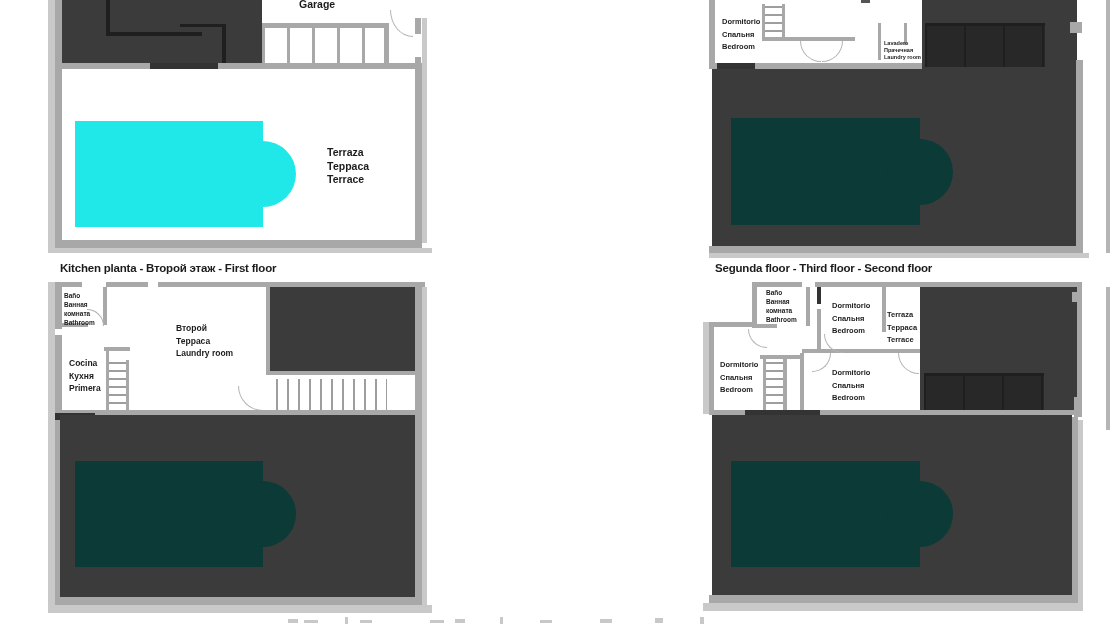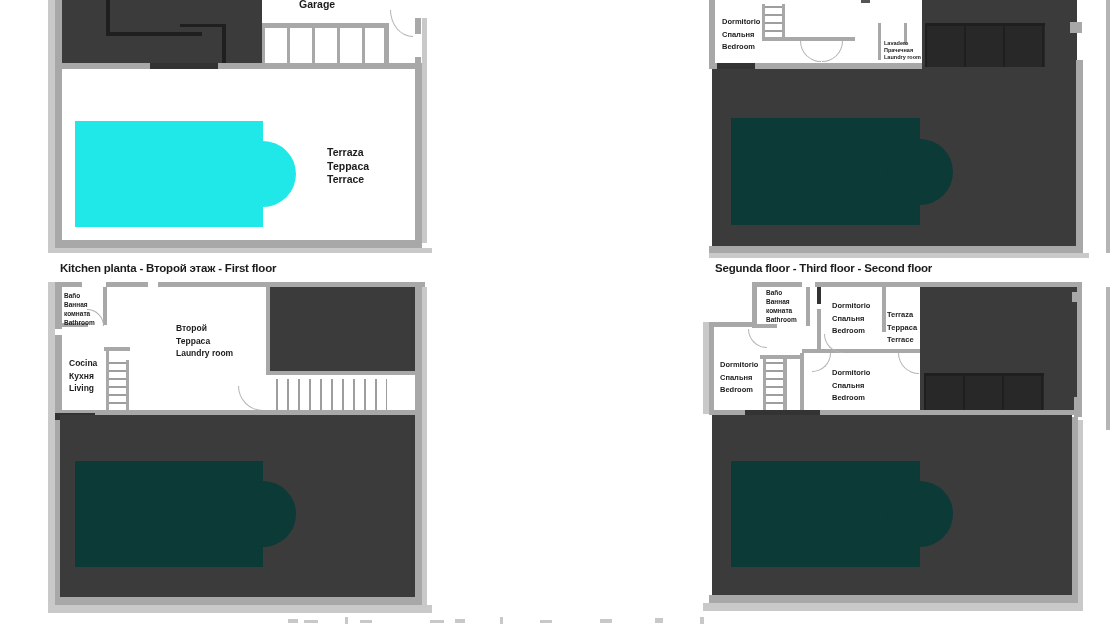--- a/index.html
+++ b/index.html
@@ -88,21 +88,21 @@
       <div>Bathroom</div>
     </div>
     <div class="lbl lbl-b" style="left:176px;top:322px;">
       <div>Второй</div>
       <div>Терраса</div>
       <div>Laundry room</div>
     </div>
     <div class="lbl lbl-b" style="left:69px;top:357px;">
       <div>Cocina</div>
       <div>Кухня</div>
-      <div>Living</div>
+      <div>Primera</div>
     </div>
     <div class="abs wall" style="left:104px;top:347px;width:26px;height:4px;"></div>
     <div class="abs wall" style="left:106px;top:347px;width:3px;height:66px;"></div>
     <div class="abs wall" style="left:126px;top:360px;width:3px;height:53px;"></div>
     <div class="abs treads-h" style="left:109px;top:362px;width:17px;height:46px;"></div>
     <div class="abs dark" style="left:270px;top:287px;width:153px;height:87px;"></div>
     <div class="abs wall" style="left:266px;top:287px;width:4px;height:87px;"></div>
     <div class="abs wall" style="left:266px;top:371px;width:157px;height:4px;"></div>
     <div class="abs treads-v" style="left:276px;top:379px;width:111px;height:33px;"></div>
     <div class="arc arc-bl" style="left:238px;top:386px;width:24px;height:24px;"></div>

